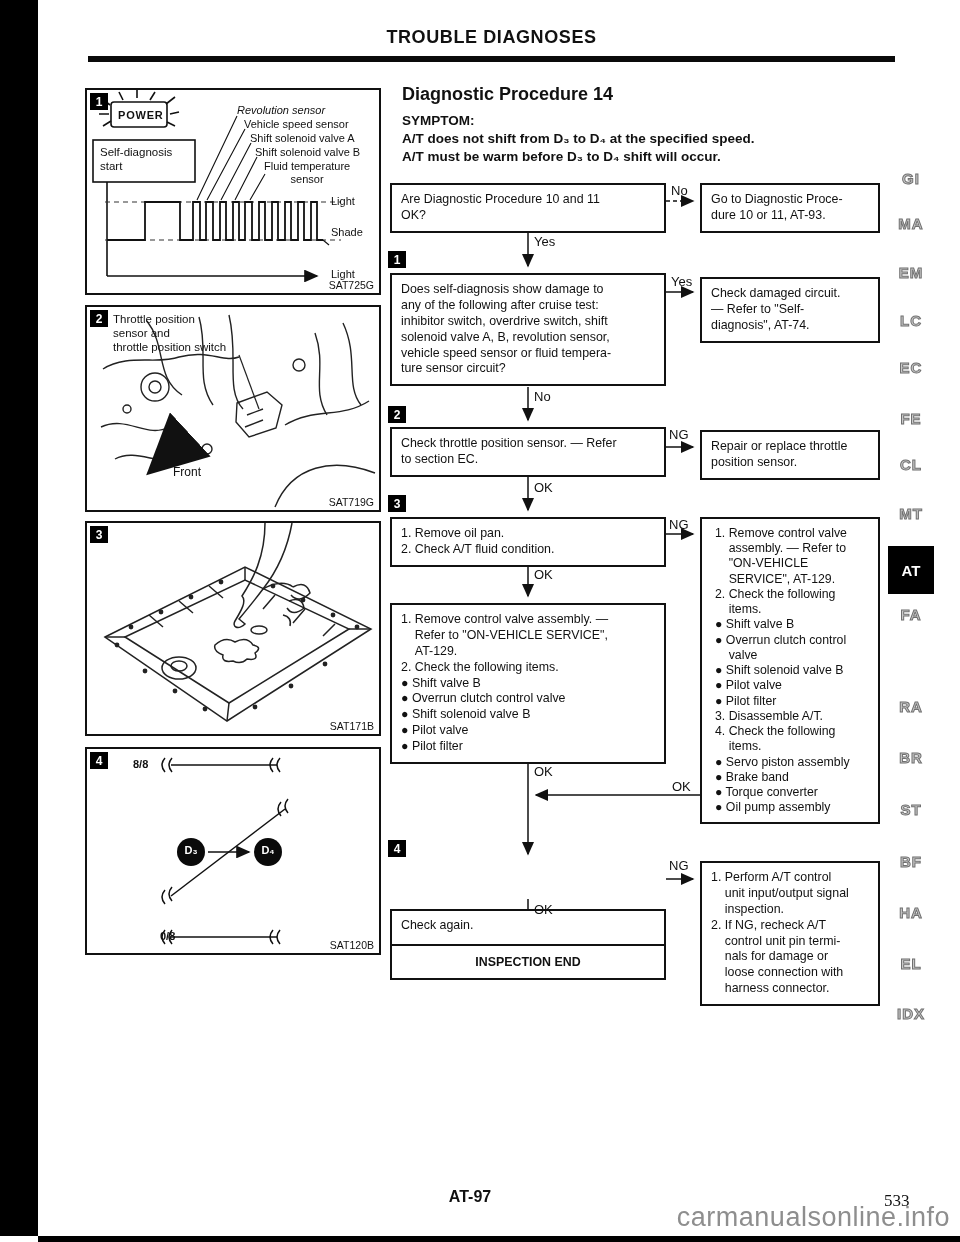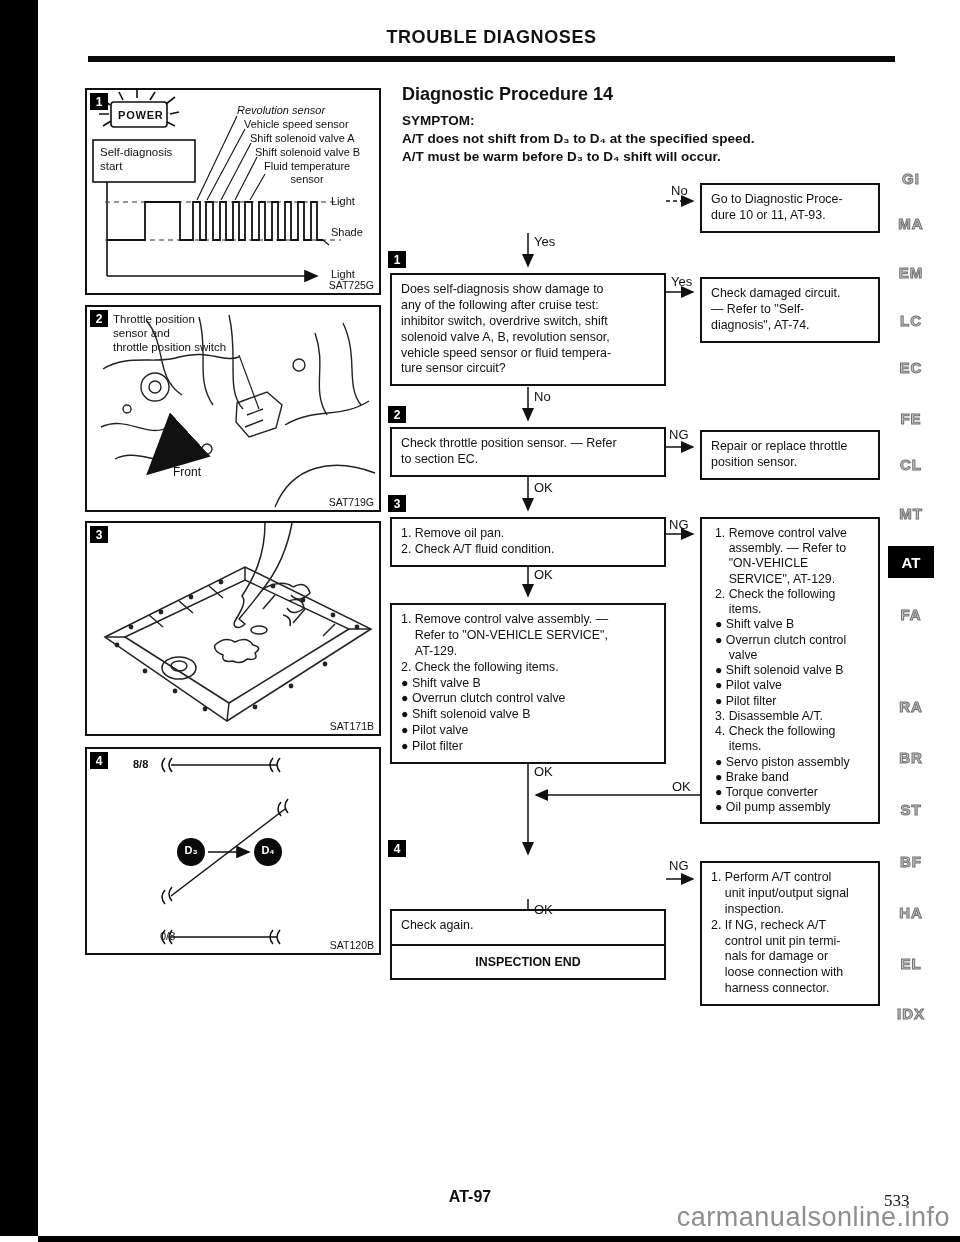--- a/index.html
+++ b/index.html
@@ -35,21 +35,21 @@
           line-height:1.28; padding:7px 9px; white-space:pre-wrap; }
   .col-main { left:390px; width:276px; }
   .col-side { left:700px; width:180px; }
   .endbox { text-align:center; font-weight:bold; white-space:normal; padding-top:9px; }
 
   .blabel { position:absolute; font-size:13px; }
   .step-badge { position:absolute; }
 
   .tab { position:absolute; left:888px; width:46px; text-align:center; font-size:15px;
          font-weight:bold; color:#c9c9c9; -webkit-text-stroke:1px #707070; letter-spacing:1px; }
-  .tab-active { position:absolute; left:888px; width:46px; height:32px; background:#000; color:#fff;
+  .tab-active { position:absolute; left:888px; width:46px; height:48px; background:#000; color:#fff;
                 display:flex; align-items:center; justify-content:center; font-weight:bold; font-size:15px; }
 
   .footer-code { position:absolute; left:390px; top:1188px; width:160px; text-align:center;
                  font-weight:bold; font-size:16px; }
   .page-num  { position:absolute; left:884px; top:1191px; font-size:17px;
                font-family:"Liberation Serif","DejaVu Serif",serif; }
   .watermark { position:absolute; right:10px; top:1202px; font-size:27px; color:#8e8e8e; letter-spacing:.5px; }
 
   .overlay { position:absolute; left:0; top:0; pointer-events:none; }
   .d-circle-lbl { position:absolute; width:30px; text-align:center; color:#fff;
@@ -196,21 +196,21 @@
         <path d="M78,181 q-6,7 0,14 M85,181 q-6,7 0,14 M186,181 q-6,7 0,14 M193,181 q-6,7 0,14"></path>
         <line x1="84" y1="147" x2="198" y2="60"></line>
         <path d="M78,141 q-6,7 0,14 M85,138 q-6,7 0,14 M194,53 q-6,7 0,14 M201,50 q-6,7 0,14"></path>
       </g>
       <circle cx="104" cy="103" r="14" fill="#0a0a0a"></circle>
       <circle cx="181" cy="103" r="14" fill="#0a0a0a"></circle>
       <line x1="121" y1="103" x2="162" y2="103" stroke="#111" stroke-width="1.6" marker-end="url(#a4)"></line>
     </svg>
     <div class="badge">4</div>
     <div class="figlbl" style="left:46px; top:9px; font-weight:bold;">8/8</div>
-    <div class="figlbl" style="left:46px; top:181px; font-weight:normal;padding-left:27px;">0/8</div>
+    <div class="figlbl" style="left:46px; top:181px; font-weight:bold;padding-left:27px;">0/8</div>
     <div class="d-circle-lbl" style="left:89px; top:95px;">D₃</div>
     <div class="d-circle-lbl" style="left:166px; top:95px;">D₄</div>
     <div class="satcode">SAT120B</div>
   </div>
 
   <div class="proc-title">Diagnostic Procedure 14</div>
   <div class="symptom-label">SYMPTOM:</div>
   <div class="symptom-line" style="top:131px;">A/T does not shift from D₃ to D₄ at the specified speed.</div>
   <div class="symptom-line" style="top:149px;">A/T must be warm before D₃ to D₄ shift will occur.</div>
 
@@ -229,20 +229,22 @@
       <line x1="666" y1="447" x2="693" y2="447" marker-end="url(#arr)"></line>
       <line x1="528" y1="566" x2="528" y2="596" marker-end="url(#arr)"></line>
       <line x1="666" y1="534" x2="693" y2="534" marker-end="url(#arr)"></line>
       <line x1="528" y1="762" x2="528" y2="854" marker-end="url(#arr)"></line>
       <line x1="700" y1="795" x2="536" y2="795" marker-end="url(#arr)"></line>
       <line x1="528" y1="899" x2="528" y2="937" marker-end="url(#arr)"></line>
       <line x1="666" y1="879" x2="693" y2="879" marker-end="url(#arr)"></line>
     </g>
   </svg>
 
+  <div class="fbox col-main" style="top:183px; min-height:48px;">Are Diagnostic Procedure 10 and 11
+OK?</div>
   <div class="fbox col-side" style="top:183px;">Go to Diagnostic Proce-
 dure 10 or 11, AT-93.</div>
 
   <div class="badge step-badge" style="left:388px; top:251px;">1</div>
   <div class="fbox col-main" style="top:273px;">Does self-diagnosis show damage to
 any of the following after cruise test:
 inhibitor switch, overdrive switch, shift
 solenoid valve A, B, revolution sensor,
 vehicle speed sensor or fluid tempera-
 ture sensor circuit?</div>

